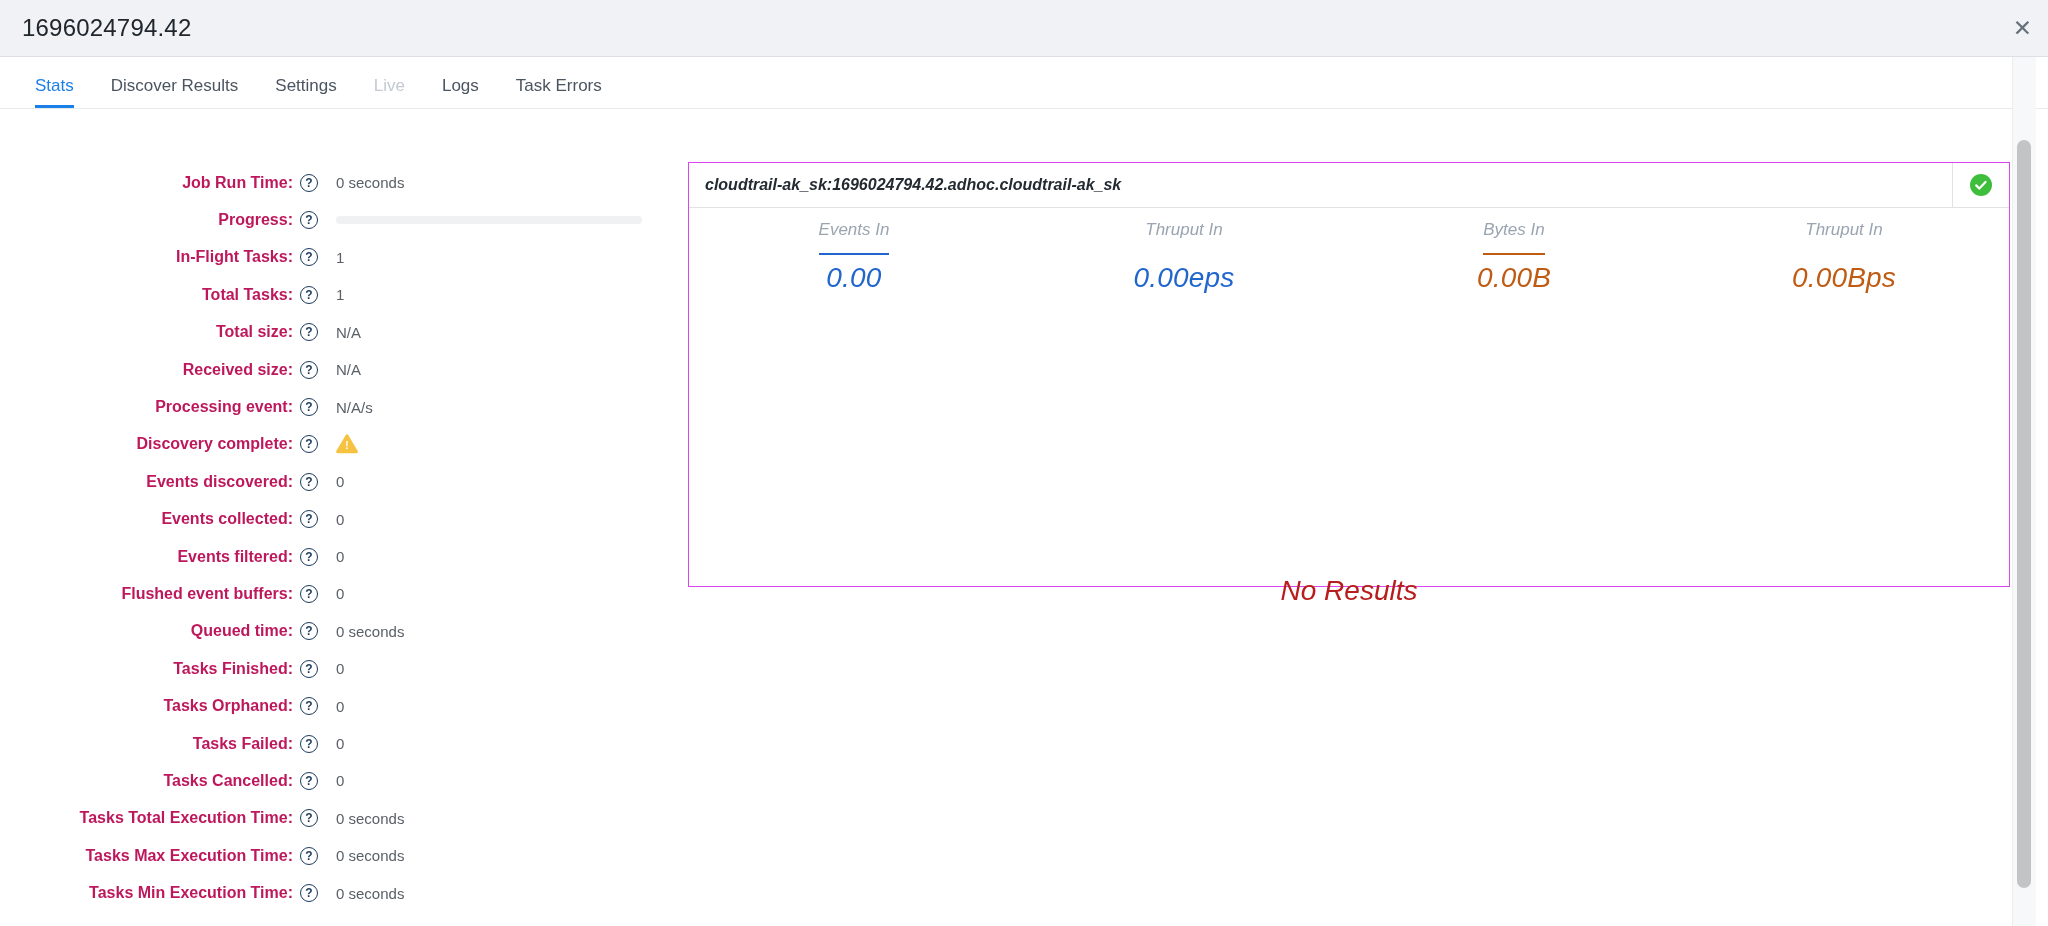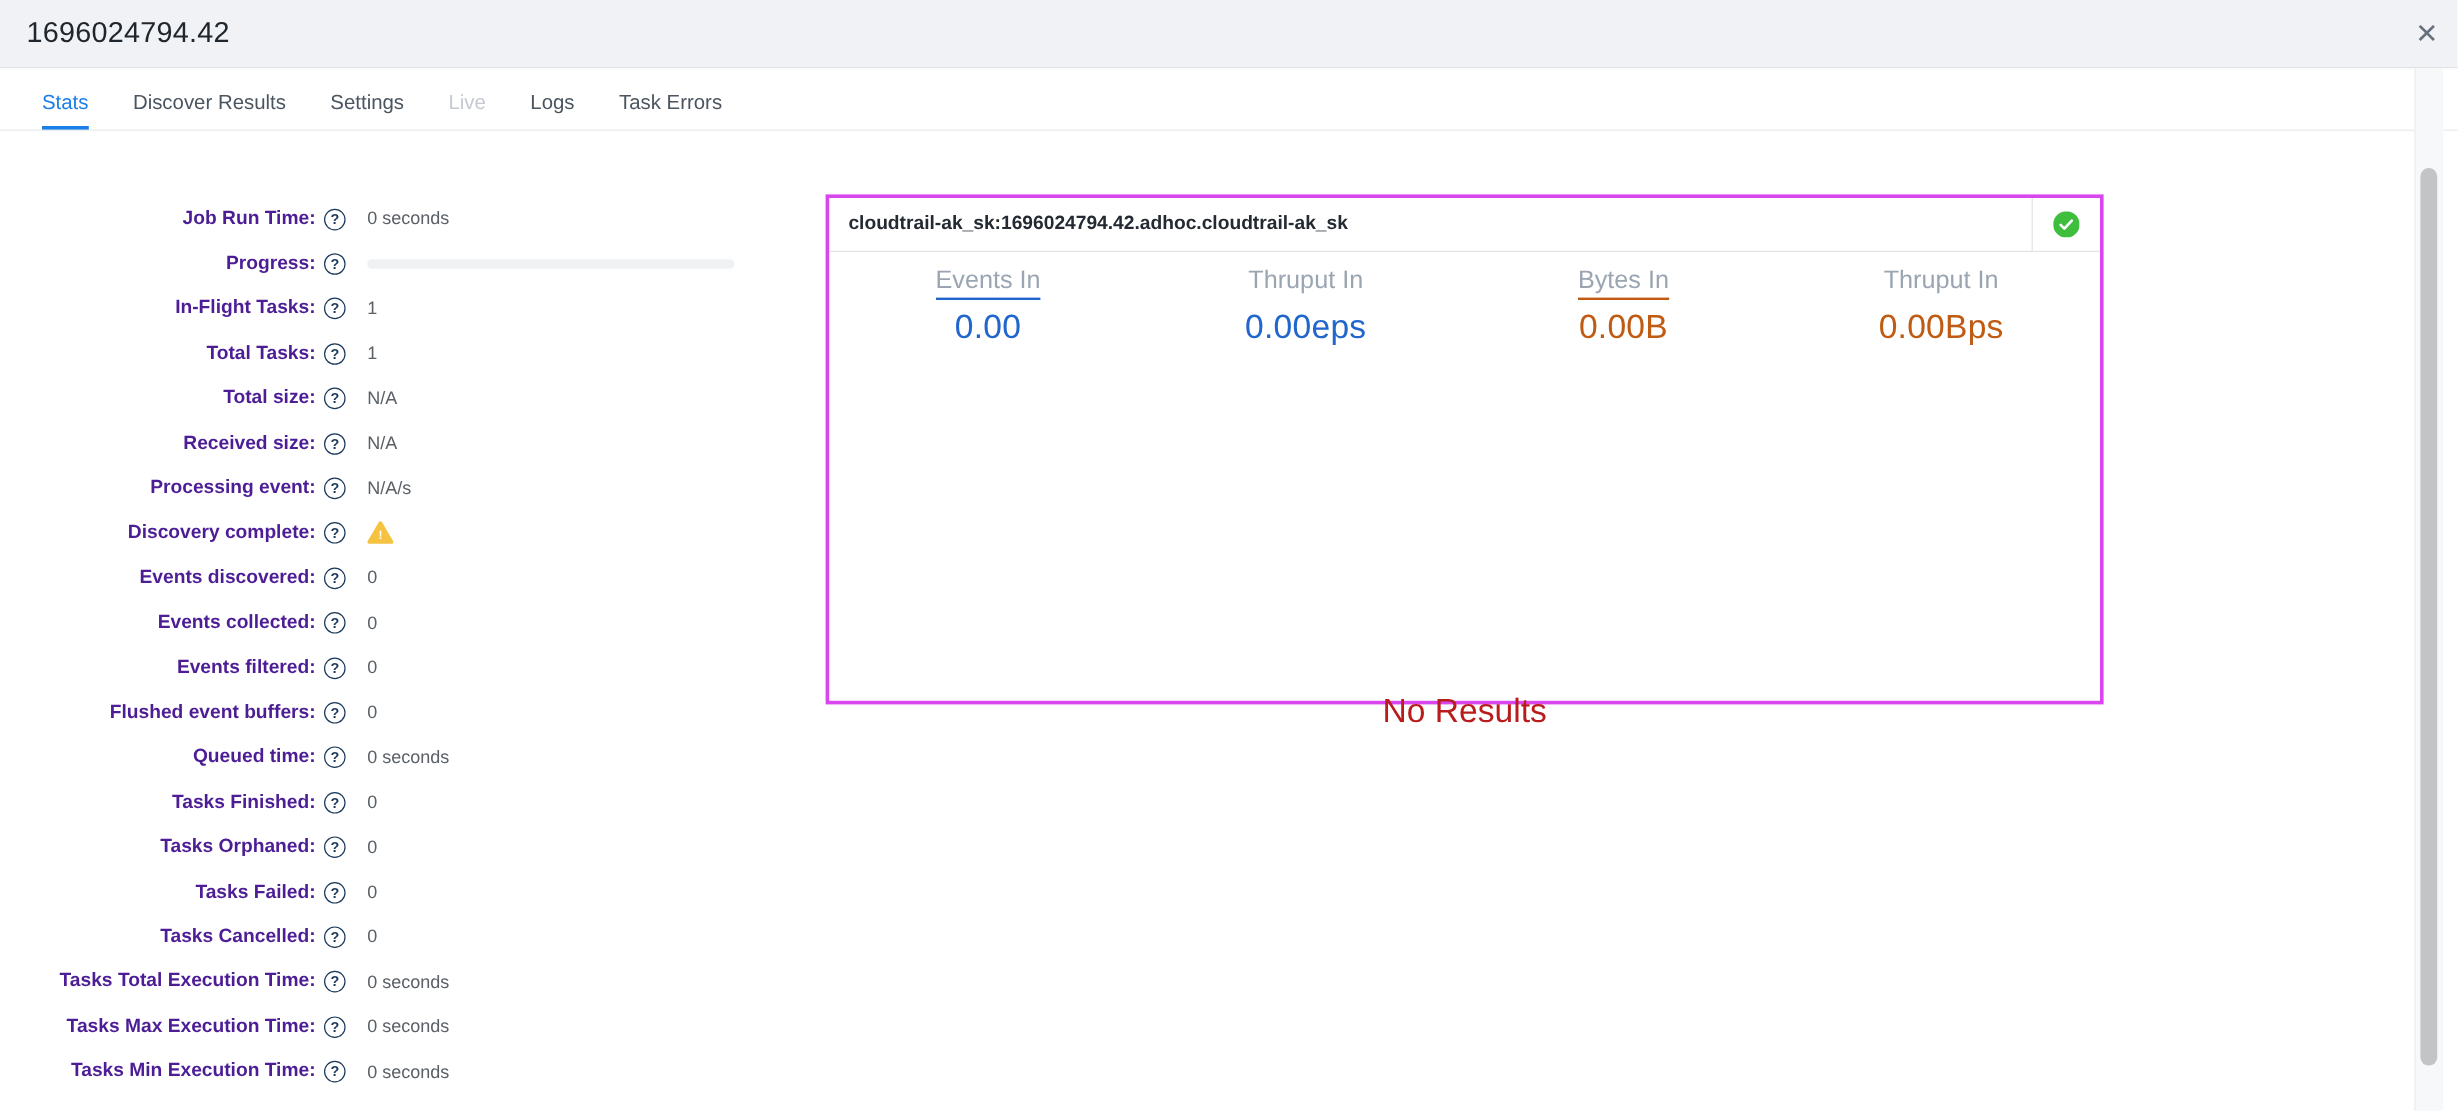--- a/index.html
+++ b/index.html
@@ -25,45 +25,45 @@
   }
   .tab{
     display:flex;align-items:center;font-size:17px;color:#4b5560;cursor:pointer;
     box-sizing:border-box;padding-top:10px;border-bottom:3px solid transparent;
   }
   .tab.active{color:#1b7fe8;border-bottom-color:#1b7fe8;font-weight:400;}
   .tab.disabled{color:#c4cad0;cursor:default;}
   
   .stats{position:absolute;left:0;top:164px;width:660px;}
   .stat-row{display:flex;align-items:center;height:37.4px;}
-  .stat-label{width:263px;text-align:right;font-size:16px;font-weight:bold;color:#4c1d95;white-space:nowrap;}
+  .stat-label{width:263px;text-align:right;font-size:16px;font-weight:bold;color:#be185d;white-space:nowrap;padding-left:30px;}
   .help{
     margin-left:7px;width:18px;height:18px;border:1.5px solid #1a3a5c;border-radius:50%;
     display:inline-flex;align-items:center;justify-content:center;flex:0 0 auto;
     font-size:12px;font-weight:600;color:#1a3a5c;box-sizing:border-box;cursor:pointer;line-height:1;
   }
   .stat-value{margin-left:18px;font-size:15px;color:#5a6066;white-space:nowrap;}
   .pbar{margin-left:18px;width:306px;height:8px;border-radius:4px;background:#f0f1f2;}
   .warn-wrap{margin-left:18px;display:inline-flex;align-items:center;}
   
   .card{
-    position:absolute;left:688px;top:162px;width:1065px;height:425px;
-    border:3px solid #d946ef;box-sizing:border-box;background:#fff;
+    position:absolute;left:688px;top:162px;width:1322px;height:425px;
+    border:1px solid #d946ef;box-sizing:border-box;background:#fff;font-style:italic;
   }
   .card-head{height:45px;border-bottom:1px solid #e0e3e6;display:flex;align-items:stretch;box-sizing:border-box;}
   .card-title{
     flex:1;display:flex;align-items:center;padding-left:16px;
     font-size:16px;font-weight:bold;color:#242a31;white-space:nowrap;overflow:hidden;
   }
   .card-status{
     width:57px;border-left:1px solid #e0e3e6;display:flex;align-items:center;justify-content:center;box-sizing:border-box;
   }
   .metrics{display:flex;padding-top:12px;}
   .metric{flex:1;display:flex;flex-direction:column;align-items:center;}
-  .metric-label{font-size:21px;color:#9aa5b1;padding-bottom:2px;border-bottom:2px solid transparent;}
+  .metric-label{font-size:17px;color:#9aa5b1;padding-bottom:13px;border-bottom:2px solid transparent;}
   .metric-value{font-size:28px;margin-top:7px;letter-spacing:.2px;}
   .noresults{
     position:absolute;left:0;top:412px;width:100%;text-align:center;
     font-size:28px;color:#b91c1c;
   }
   
   .sb-track{position:absolute;left:2012px;top:57px;width:24px;height:869px;background:#f7f8f9;border-left:1px solid #ededee;box-sizing:border-box;}
   .sb-thumb{position:absolute;left:4px;top:83px;width:14px;height:748px;border-radius:7px;background:#c2c4c6;}
   svg{display:block;}
 </style>

